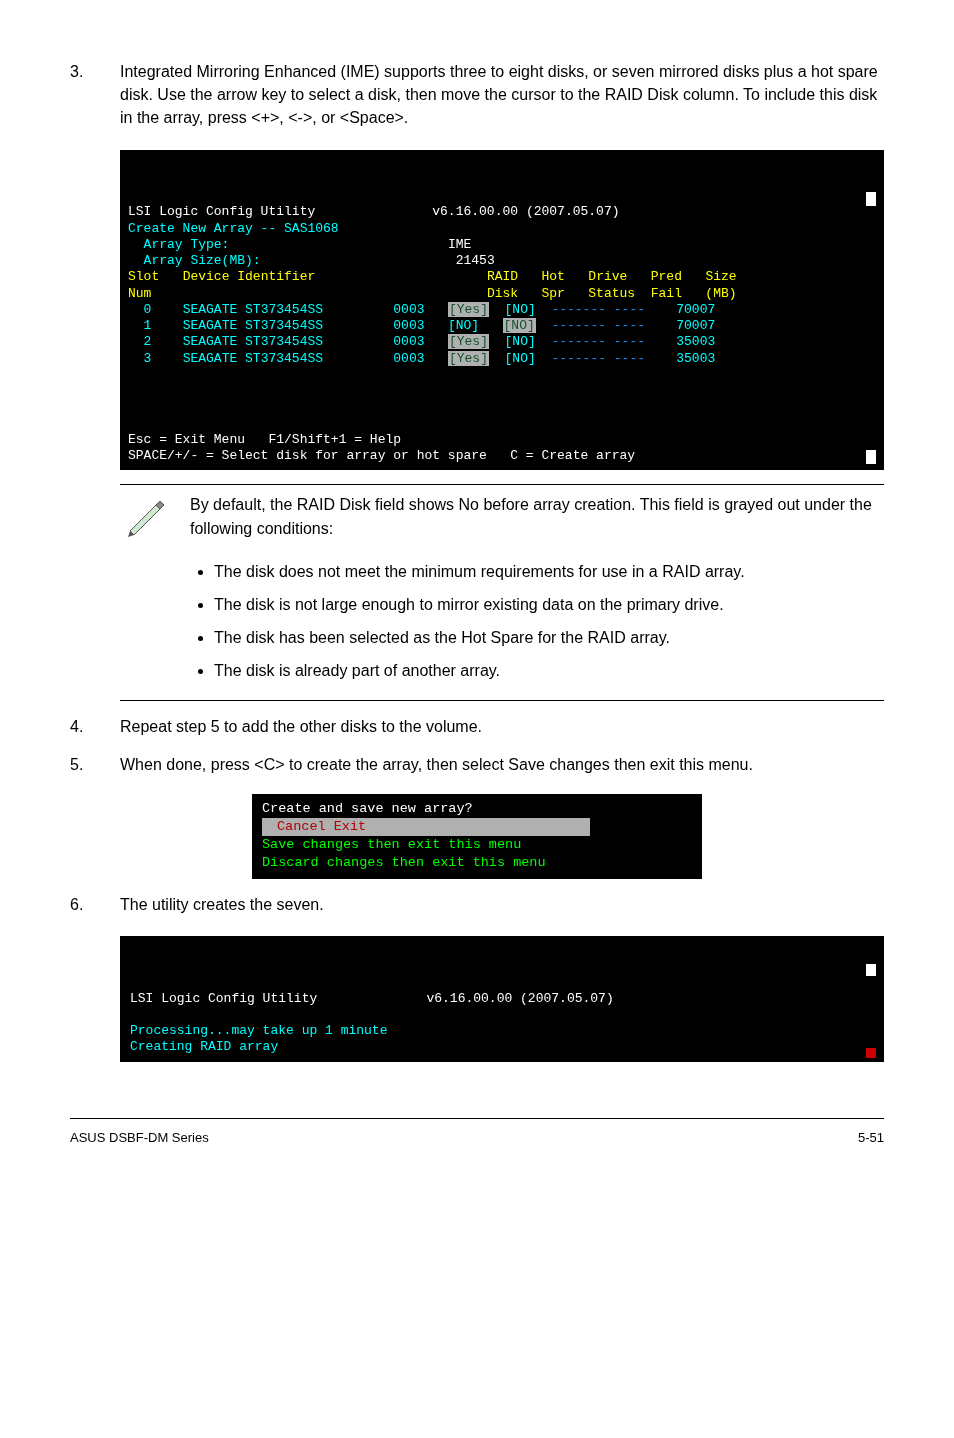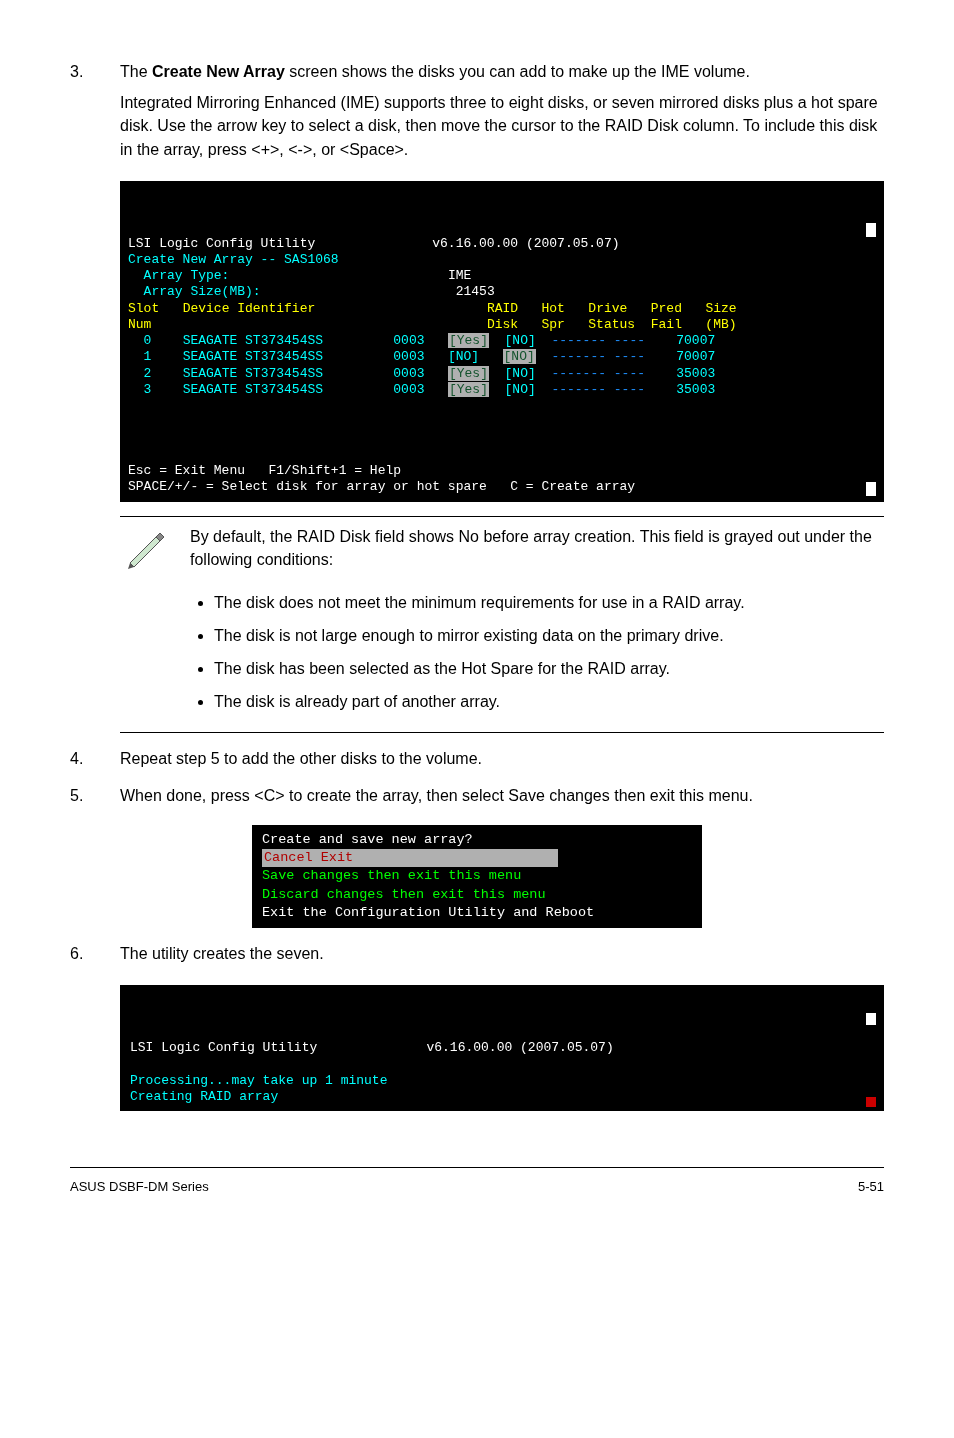--- a/index.html
+++ b/index.html
@@ -55,39 +55,36 @@
   .bullets li { margin-bottom: 10px; }
   .menu-block {
     background: #000;
     font-family: "Courier New", monospace;
     font-size: 13.5px;
     margin: 10px auto 14px auto;
     width: 450px;
     padding: 6px 10px;
     line-height: 1.35;
   }
-  .menu-hl { background: #b0b0b0; color: #b00000; padding: 0 2px; display: inline-block; width: 296px; }
+  .menu-hl { background: #b0b0b0; color: #b00000; padding: 0 15px; display: inline-block; width: 328px; }
   .footer {
     border-top: 1px solid #000;
     margin-top: 56px;
     padding-top: 10px;
     display: flex;
     justify-content: space-between;
     font-size: 13px;
   }
 </style>
 </head>
 <body>
 
 <div class="list-row">
   <div class="list-num">3.</div>
   <div class="list-body">
-    <p class="para">
-      <span>The </span><span class="bold">Create New Array</span><span> screen shows the disks you can add to make up the IME volume.</span>
-    </p>
     <p class="para">Integrated Mirroring Enhanced (IME) supports three to eight disks, or seven mirrored disks plus a hot spare disk. Use the arrow key to select a disk, then move the cursor to the RAID Disk column. To include this disk in the array, press &lt;+&gt;, &lt;-&gt;, or &lt;Space&gt;.</p>
   </div>
 </div>
 
 <div class="terminal">
 <div class="term-block-right" style="top:42px;height:14px;"></div>
 <div class="term-block-right" style="bottom:6px;height:14px;"></div>
 <span class="t-white"><span>LSI Logic Config Utility</span>               <span>v6.16.00.00 (2007.05.07)</span></span>
 <span class="t-cyan">Create New Array -- SAS1068</span>
 <span><span class="t-cyan">  <span>Array Type:</span>                            </span><span class="t-white">IME</span></span>
@@ -142,21 +139,20 @@
   <div class="list-body">
     <p class="para">When done, press &lt;C&gt; to create the array, then select Save changes then exit this menu.</p>
   </div>
 </div>
 
 <div class="menu-block">
 <div><span class="t-white">Create and save new array?</span></div>
 <div><span class="menu-hl"> Cancel Exit</span></div>
 <div><span class="t-green"> Save changes then exit this menu</span></div>
 <div><span class="t-green"> Discard changes then exit this menu</span></div>
-<div><span class="t-white">Exit the Configuration Utility and Reboot</span></div>
 </div>
 
 <div class="list-row">
   <div class="list-num">6.</div>
   <div class="list-body">
     <p class="para">The utility creates the seven.</p>
   </div>
 </div>
 
 <div class="terminal" style="padding:6px 10px;">

